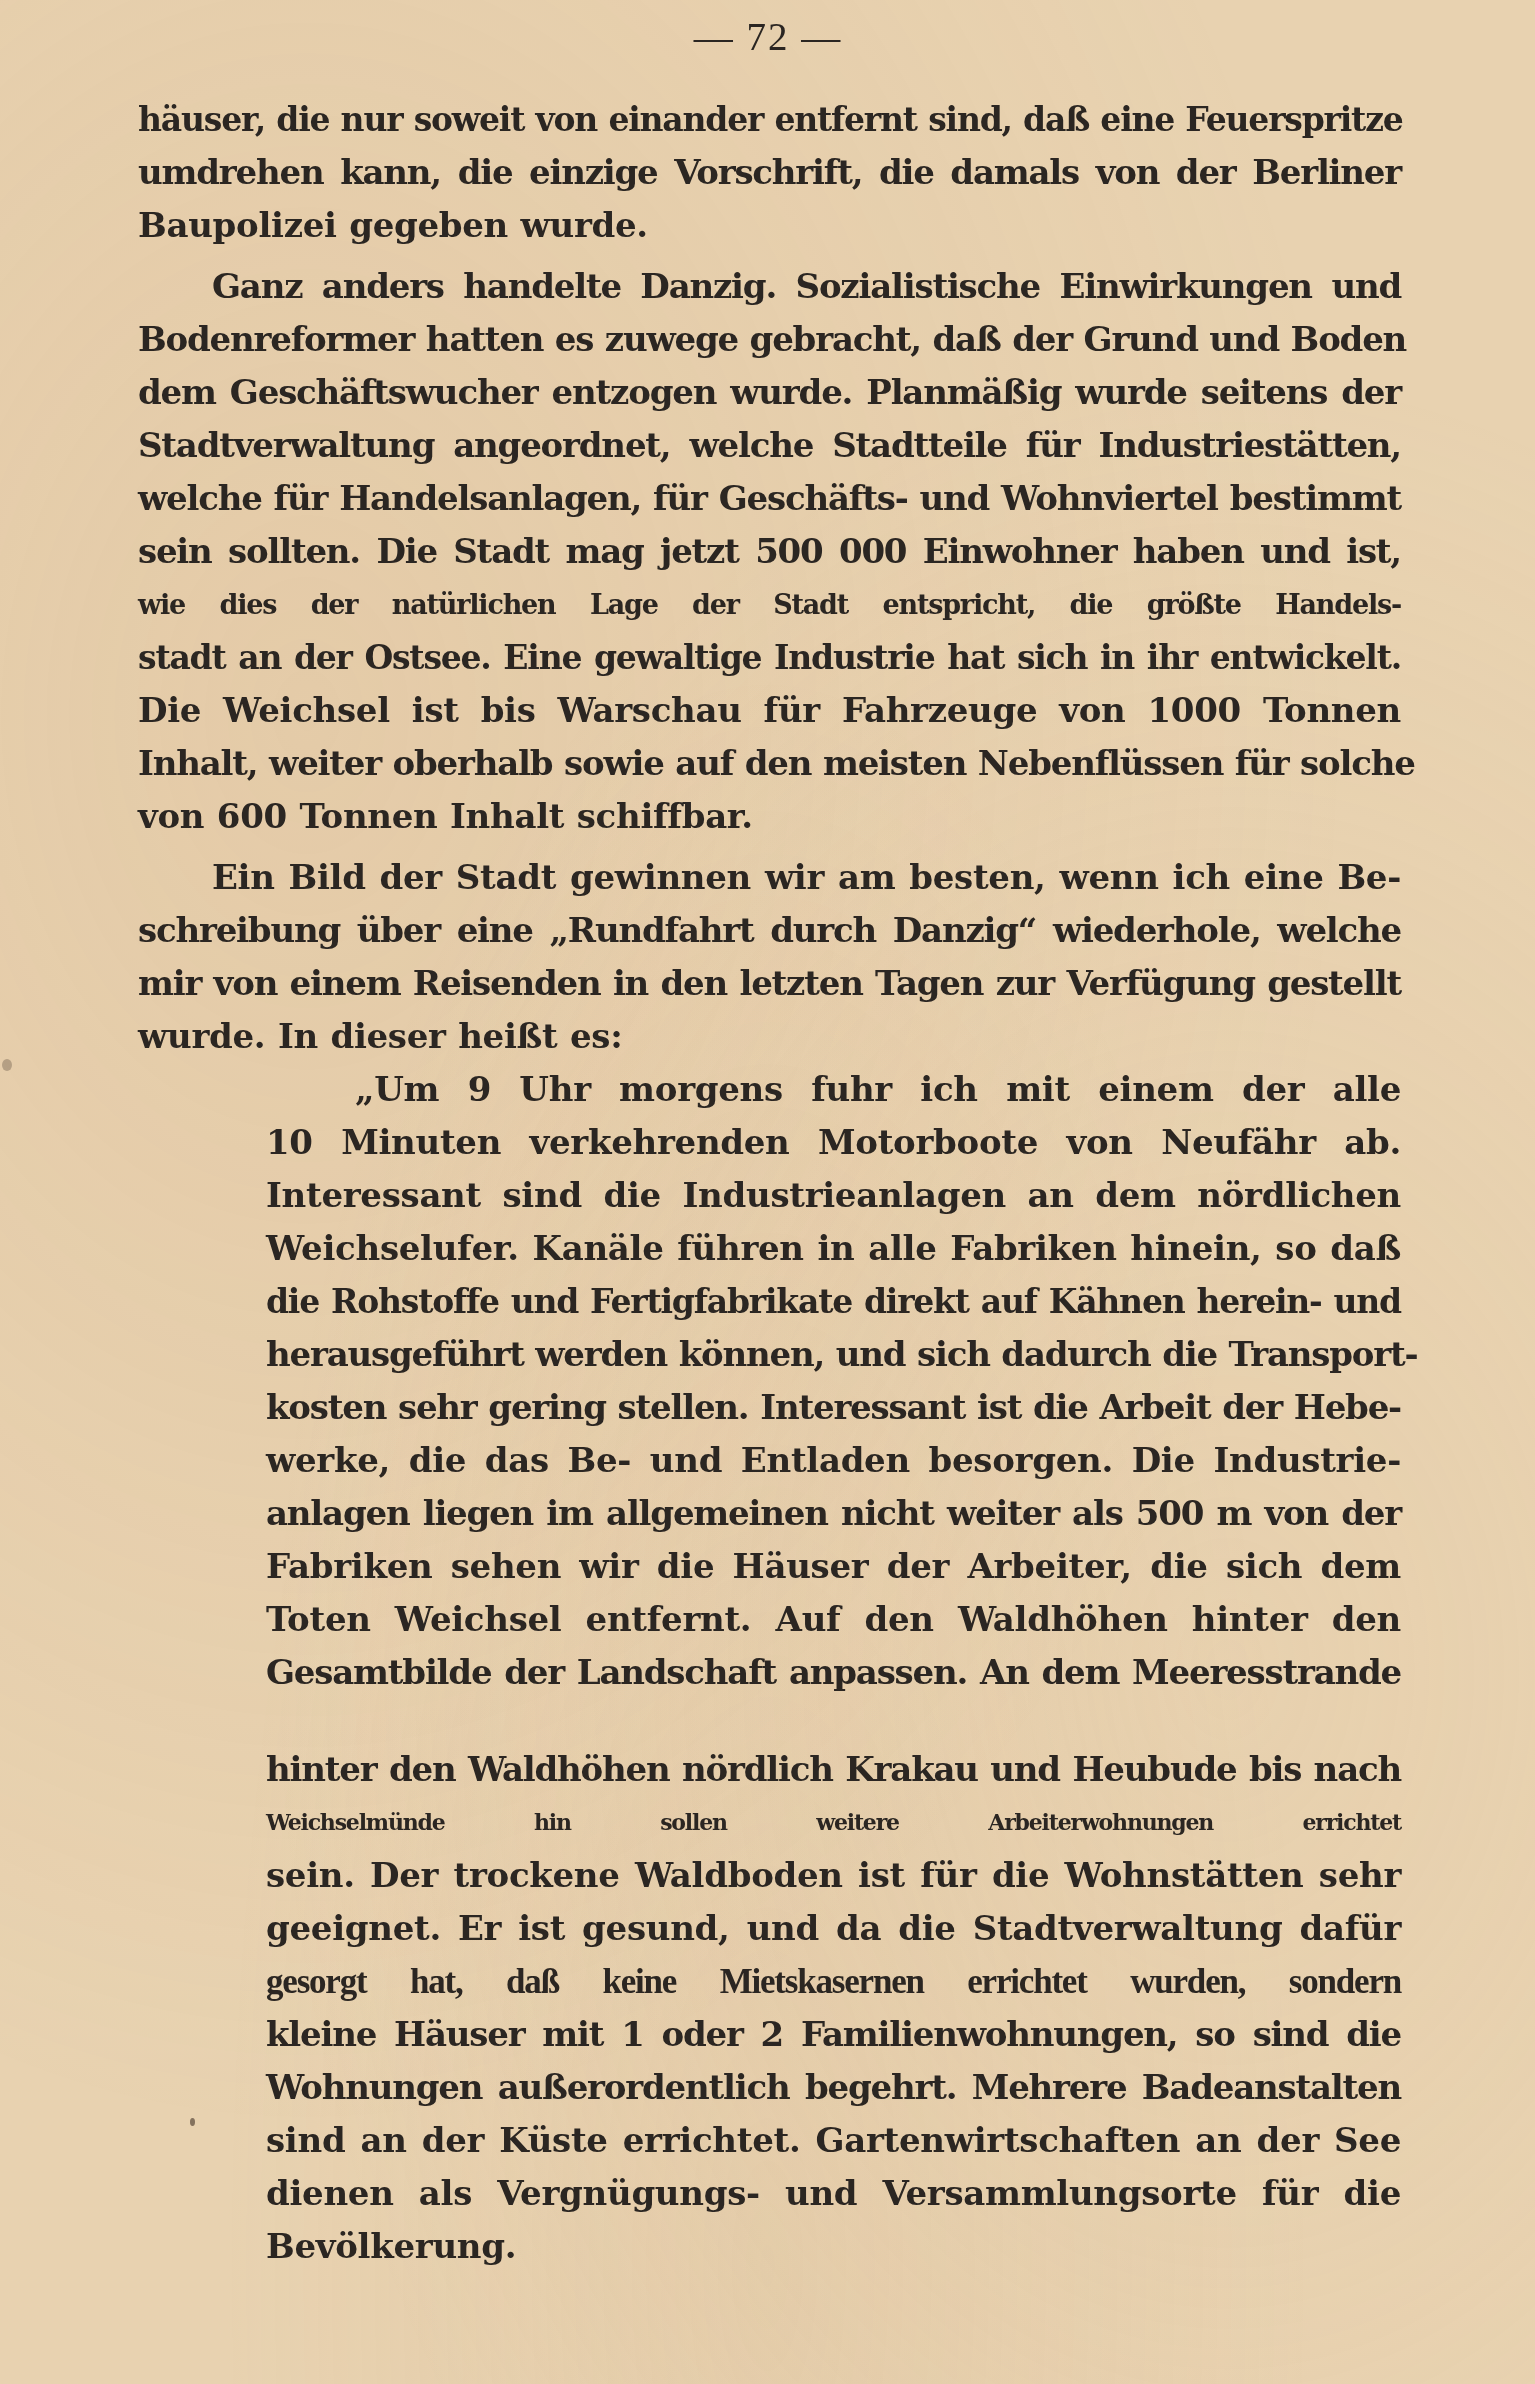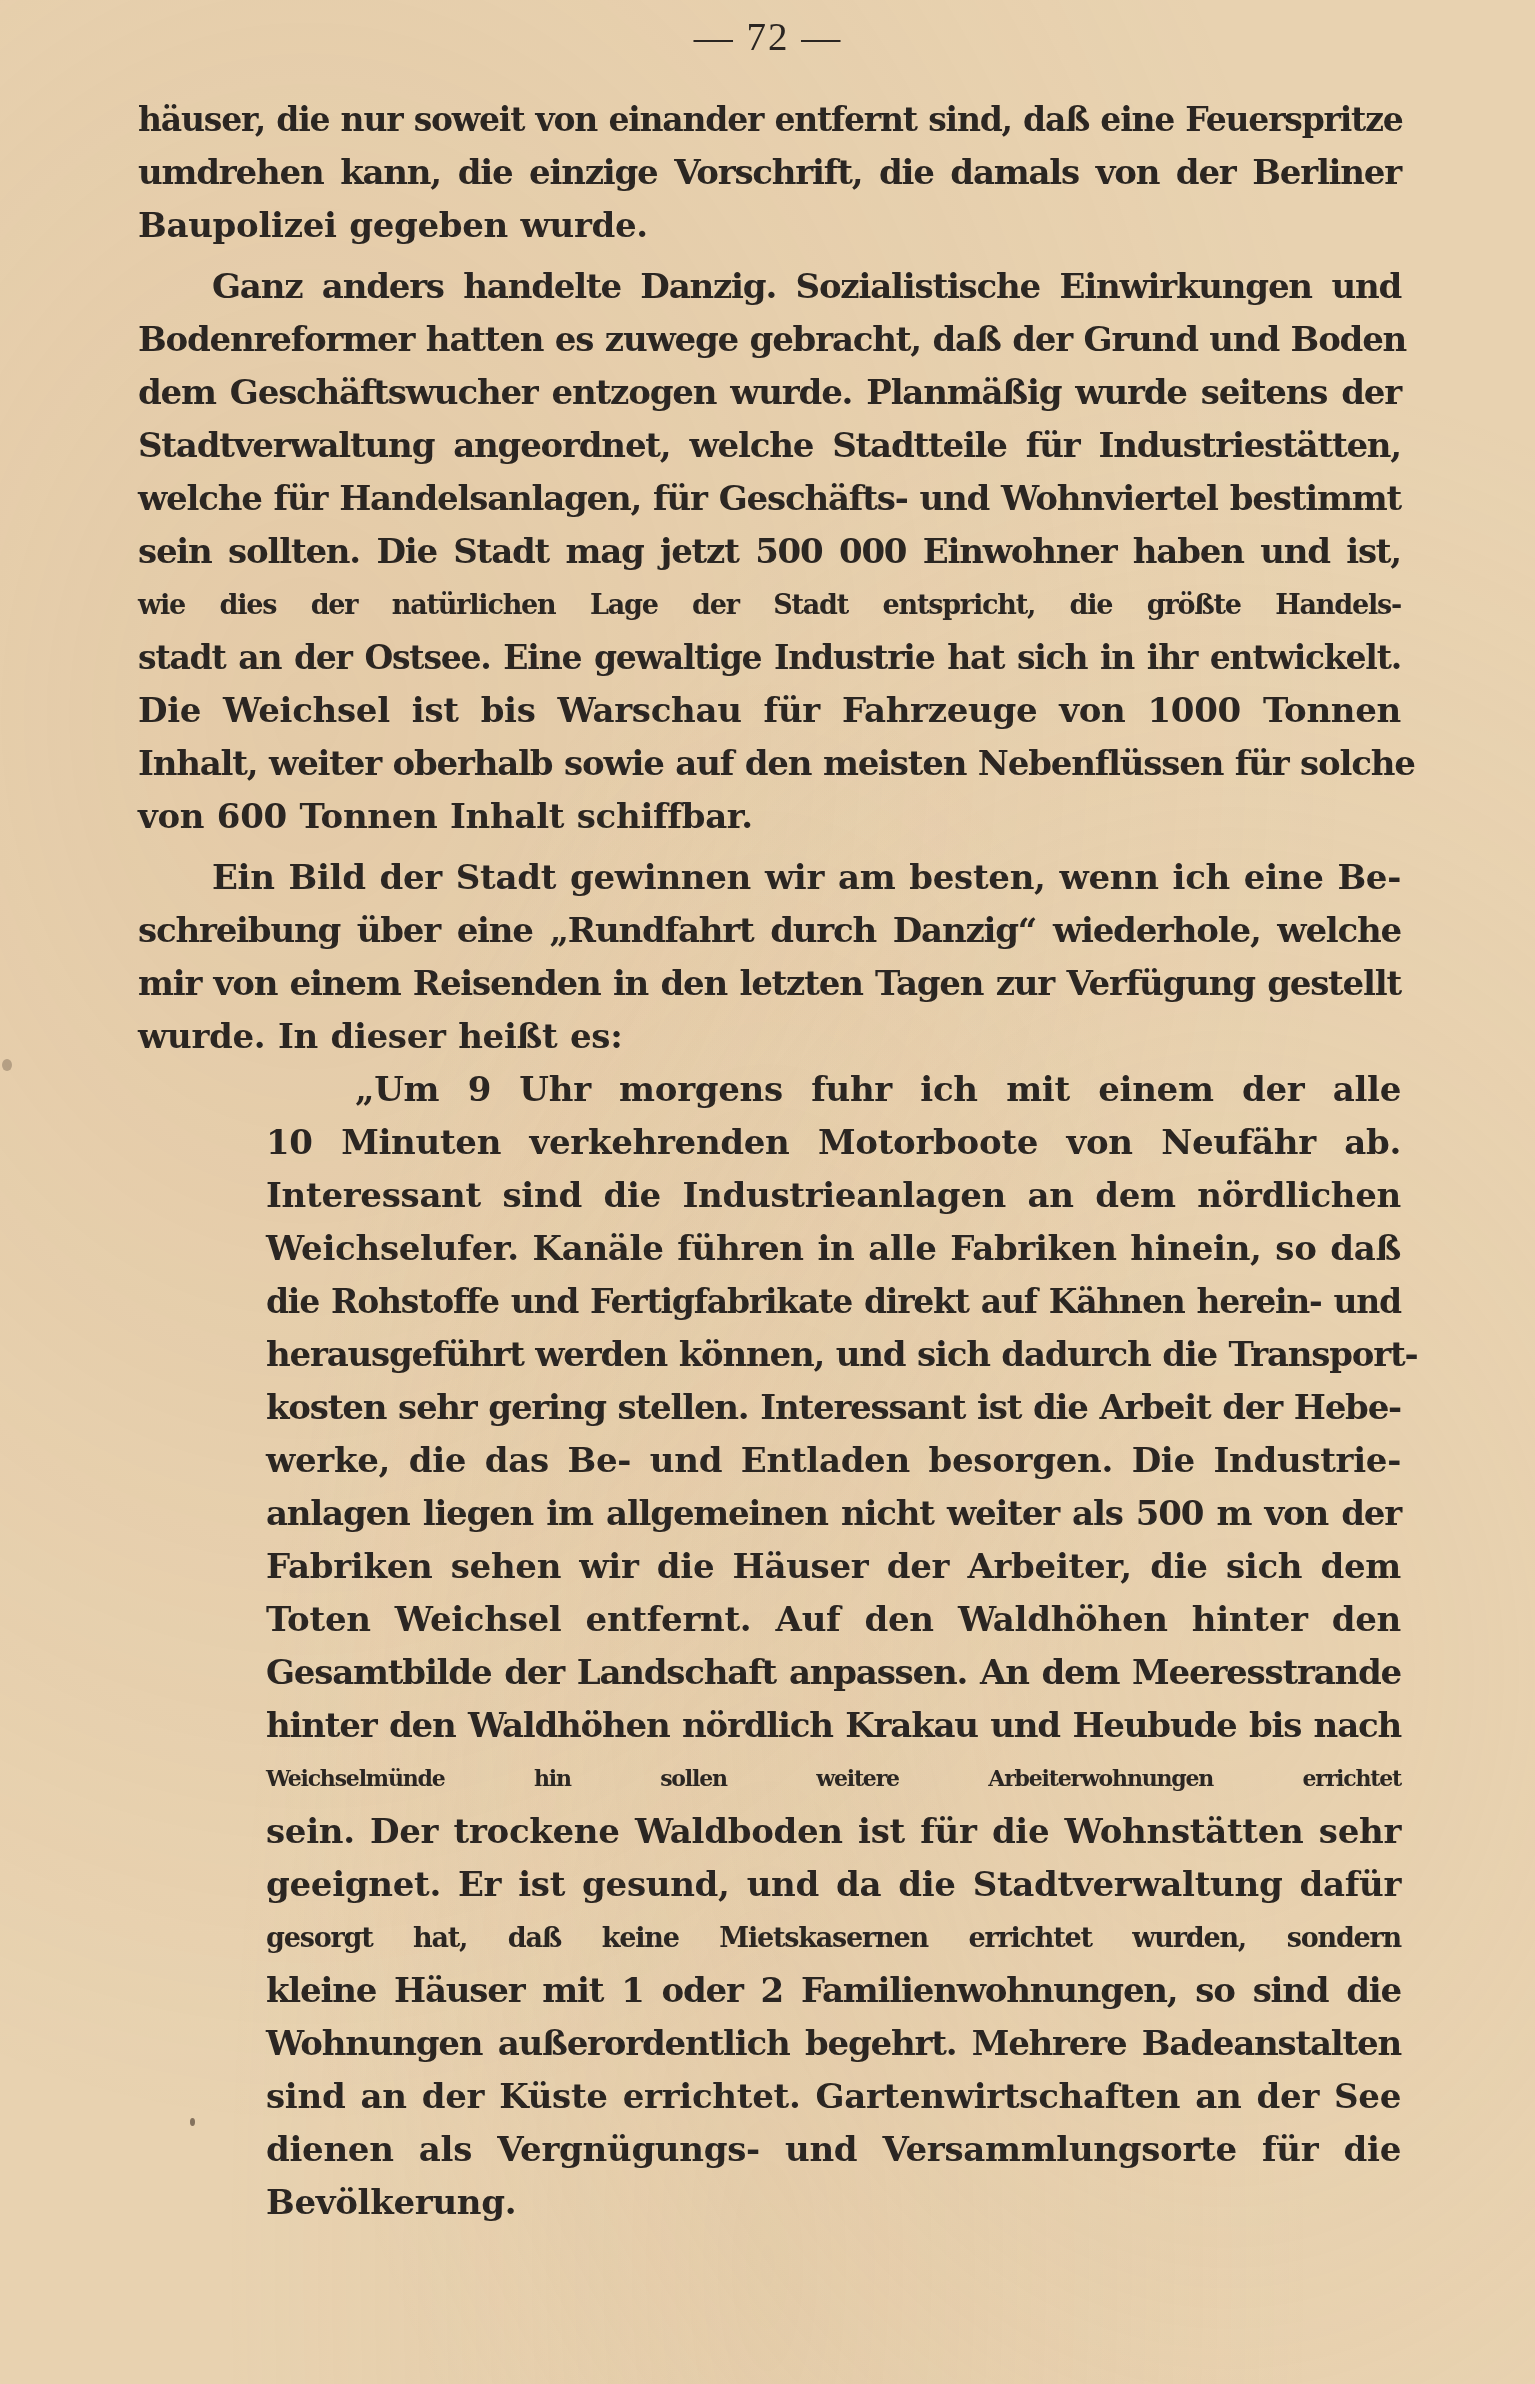--- a/index.html
+++ b/index.html
@@ -126,25 +126,25 @@
       <div class="line">Interessant sind die Industrieanlagen an dem nördlichen</div>
       <div class="line">Weichselufer. Kanäle führen in alle Fabriken hinein, so daß</div>
       <div class="line" style="letter-spacing: -1.2px; font-size: 33px;">die Rohstoffe und Fertigfabrikate direkt auf Kähnen herein- und</div>
       <div class="line" style="letter-spacing: -1.2px;">herausgeführt werden können, und sich dadurch die Transport-</div>
       <div class="line" style="letter-spacing: -1.2px;">kosten sehr gering stellen. Interessant ist die Arbeit der Hebe-</div>
       <div class="line">werke, die das Be- und Entladen besorgen. Die Industrie-</div>
       <div class="line" style="letter-spacing: -1.2px;">anlagen liegen im allgemeinen nicht weiter als 500 m von der</div>
       <div class="line">Fabriken sehen wir die Häuser der Arbeiter, die sich dem</div>
       <div class="line">Toten Weichsel entfernt. Auf den Waldhöhen hinter den</div>
       <div class="line" style="letter-spacing: -1.2px;">Gesamtbilde der Landschaft anpassen. An dem Meeresstrande</div>
-      <div class="line" style="letter-spacing: -1.2px;">hinter den Waldhöhen nördlich Krakau und Heubude bis nach</div>
+      <div class="line" style="letter-spacing: -1.2px; margin-top: 44px;">hinter den Waldhöhen nördlich Krakau und Heubude bis nach</div>
       <div class="line" style="letter-spacing: -1.2px; font-size: 22px;">Weichselmünde hin sollen weitere Arbeiterwohnungen errichtet</div>
       <div class="line">sein. Der trockene Waldboden ist für die Wohnstätten sehr</div>
       <div class="line">geeignet. Er ist gesund, und da die Stadtverwaltung dafür</div>
-      <div class="line" style="letter-spacing: -1.2px; font-size: 27px;">gesorgt hat, daß keine Mietskasernen errichtet wurden, sondern</div>
+      <div class="line" style="letter-spacing: -1.2px; font-size: 35px; font-family: Liberation Serif, serif;">gesorgt hat, daß keine Mietskasernen errichtet wurden, sondern</div>
       <div class="line" style="letter-spacing: -1.2px;">kleine Häuser mit 1 oder 2 Familienwohnungen, so sind die</div>
       <div class="line" style="letter-spacing: -1.2px;">Wohnungen außerordentlich begehrt. Mehrere Badeanstalten</div>
       <div class="line">sind an der Küste errichtet. Gartenwirtschaften an der See</div>
       <div class="line">dienen als Vergnügungs- und Versammlungsorte für die</div>
       <div class="line last">Bevölkerung.</div>
     </div>
 
   </div>
 
   <div class="speck" style="left:190px; top:2118px;"></div>

